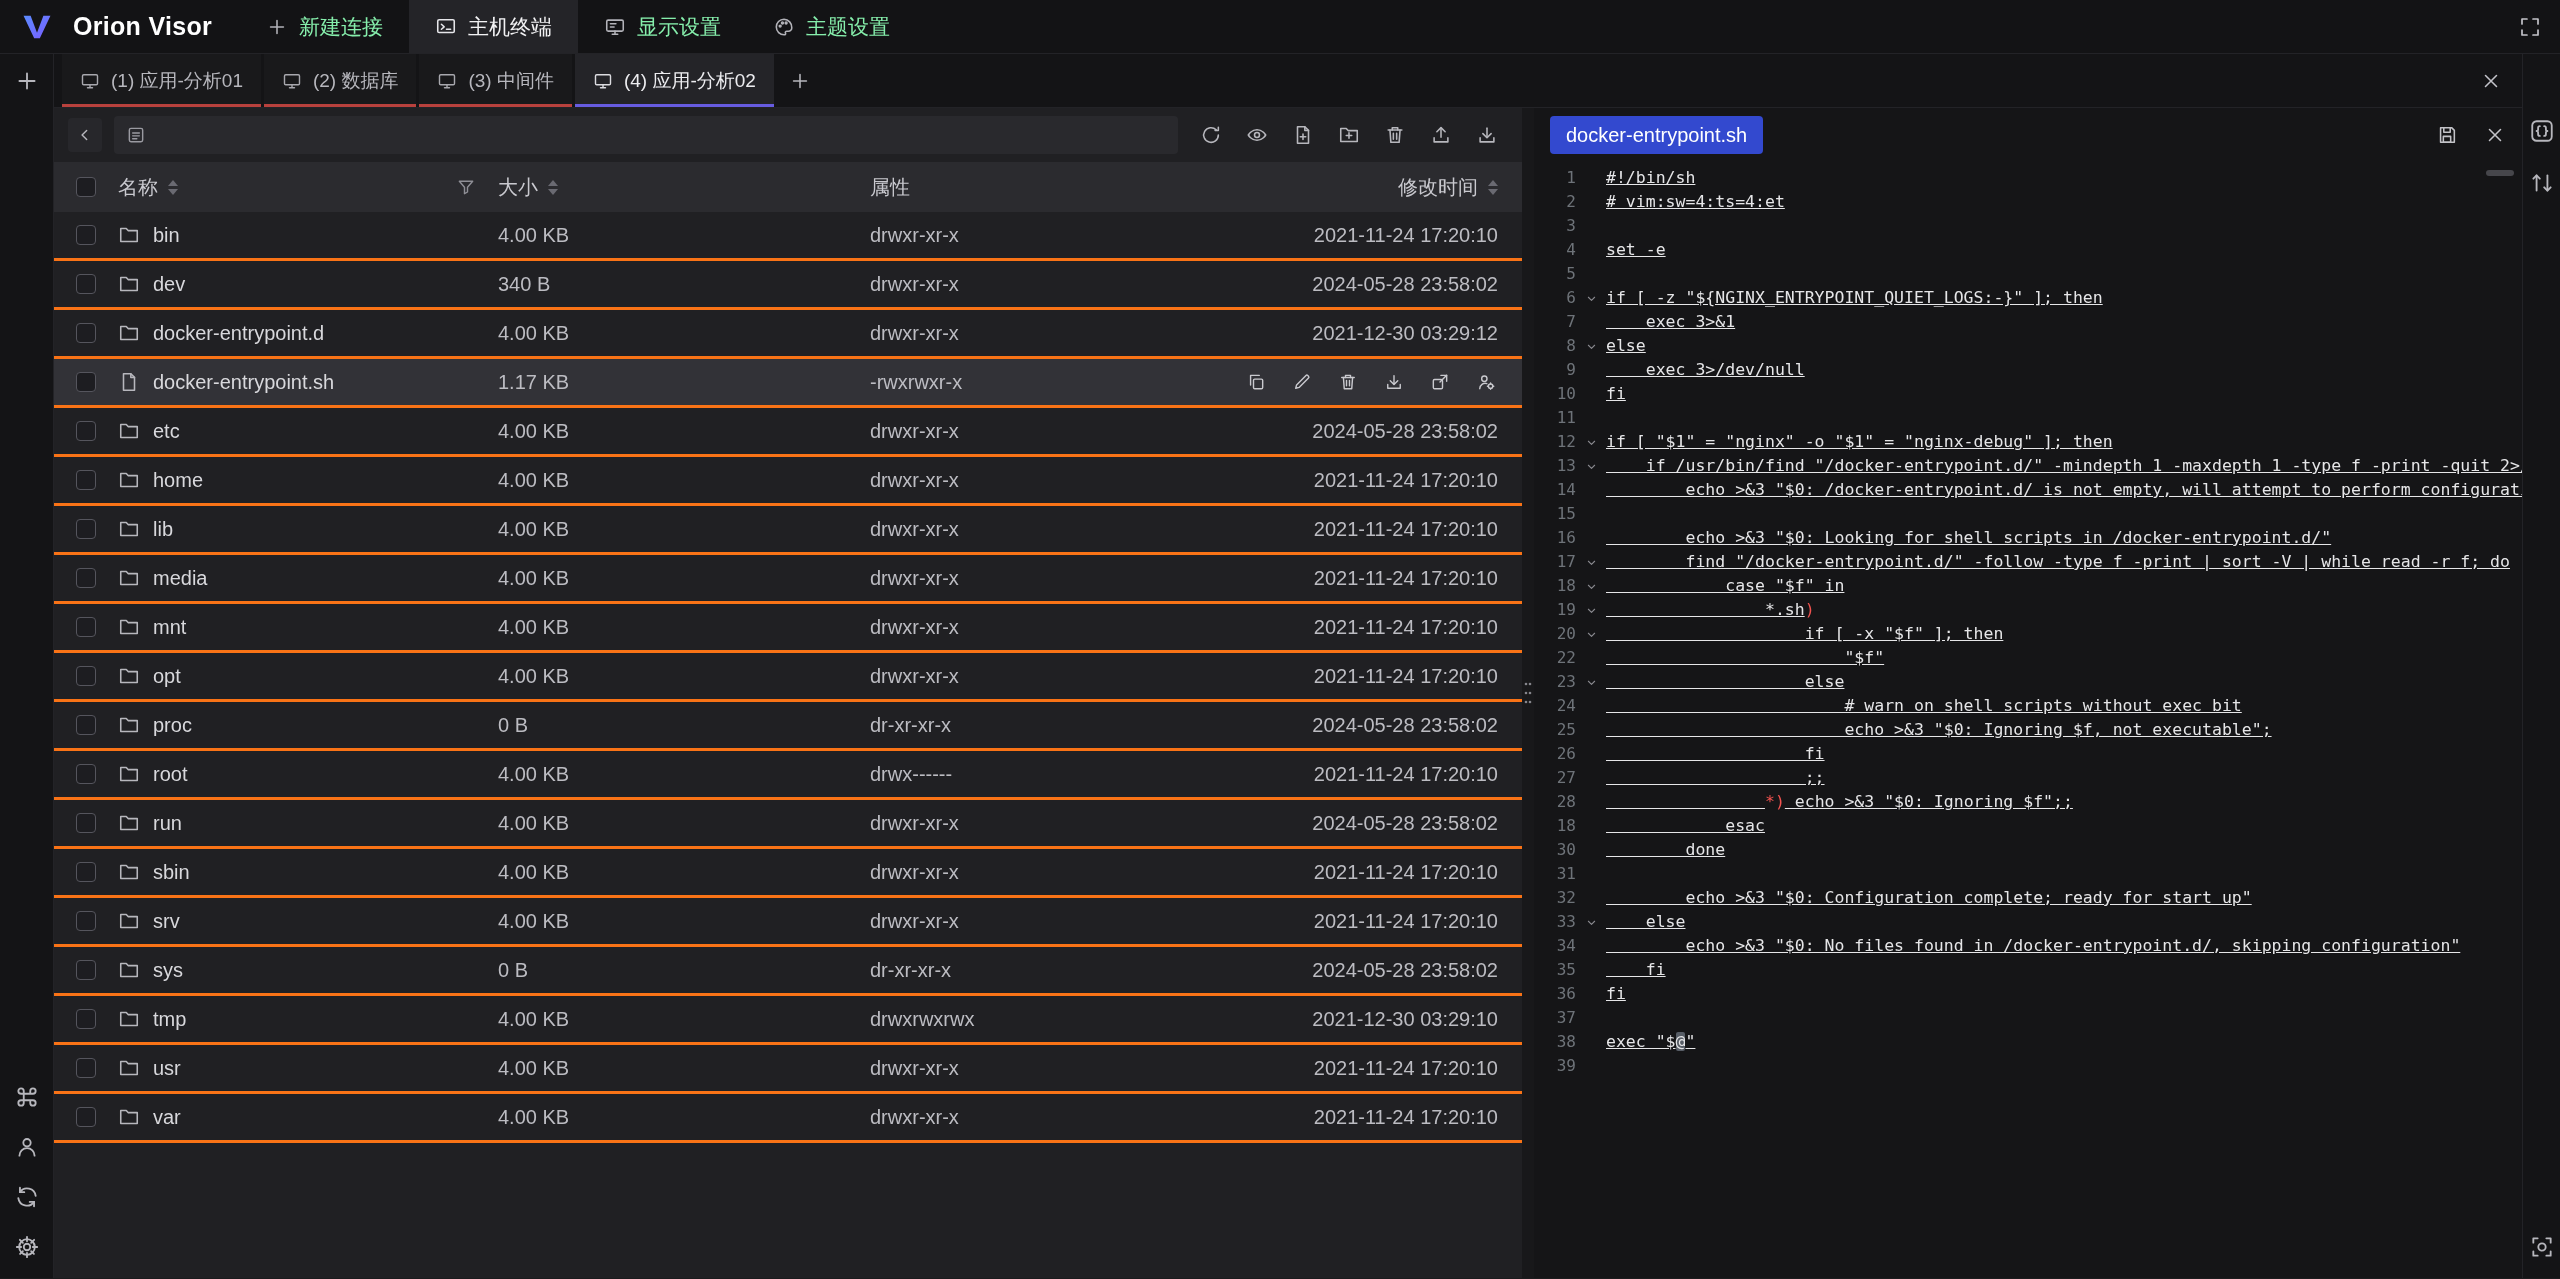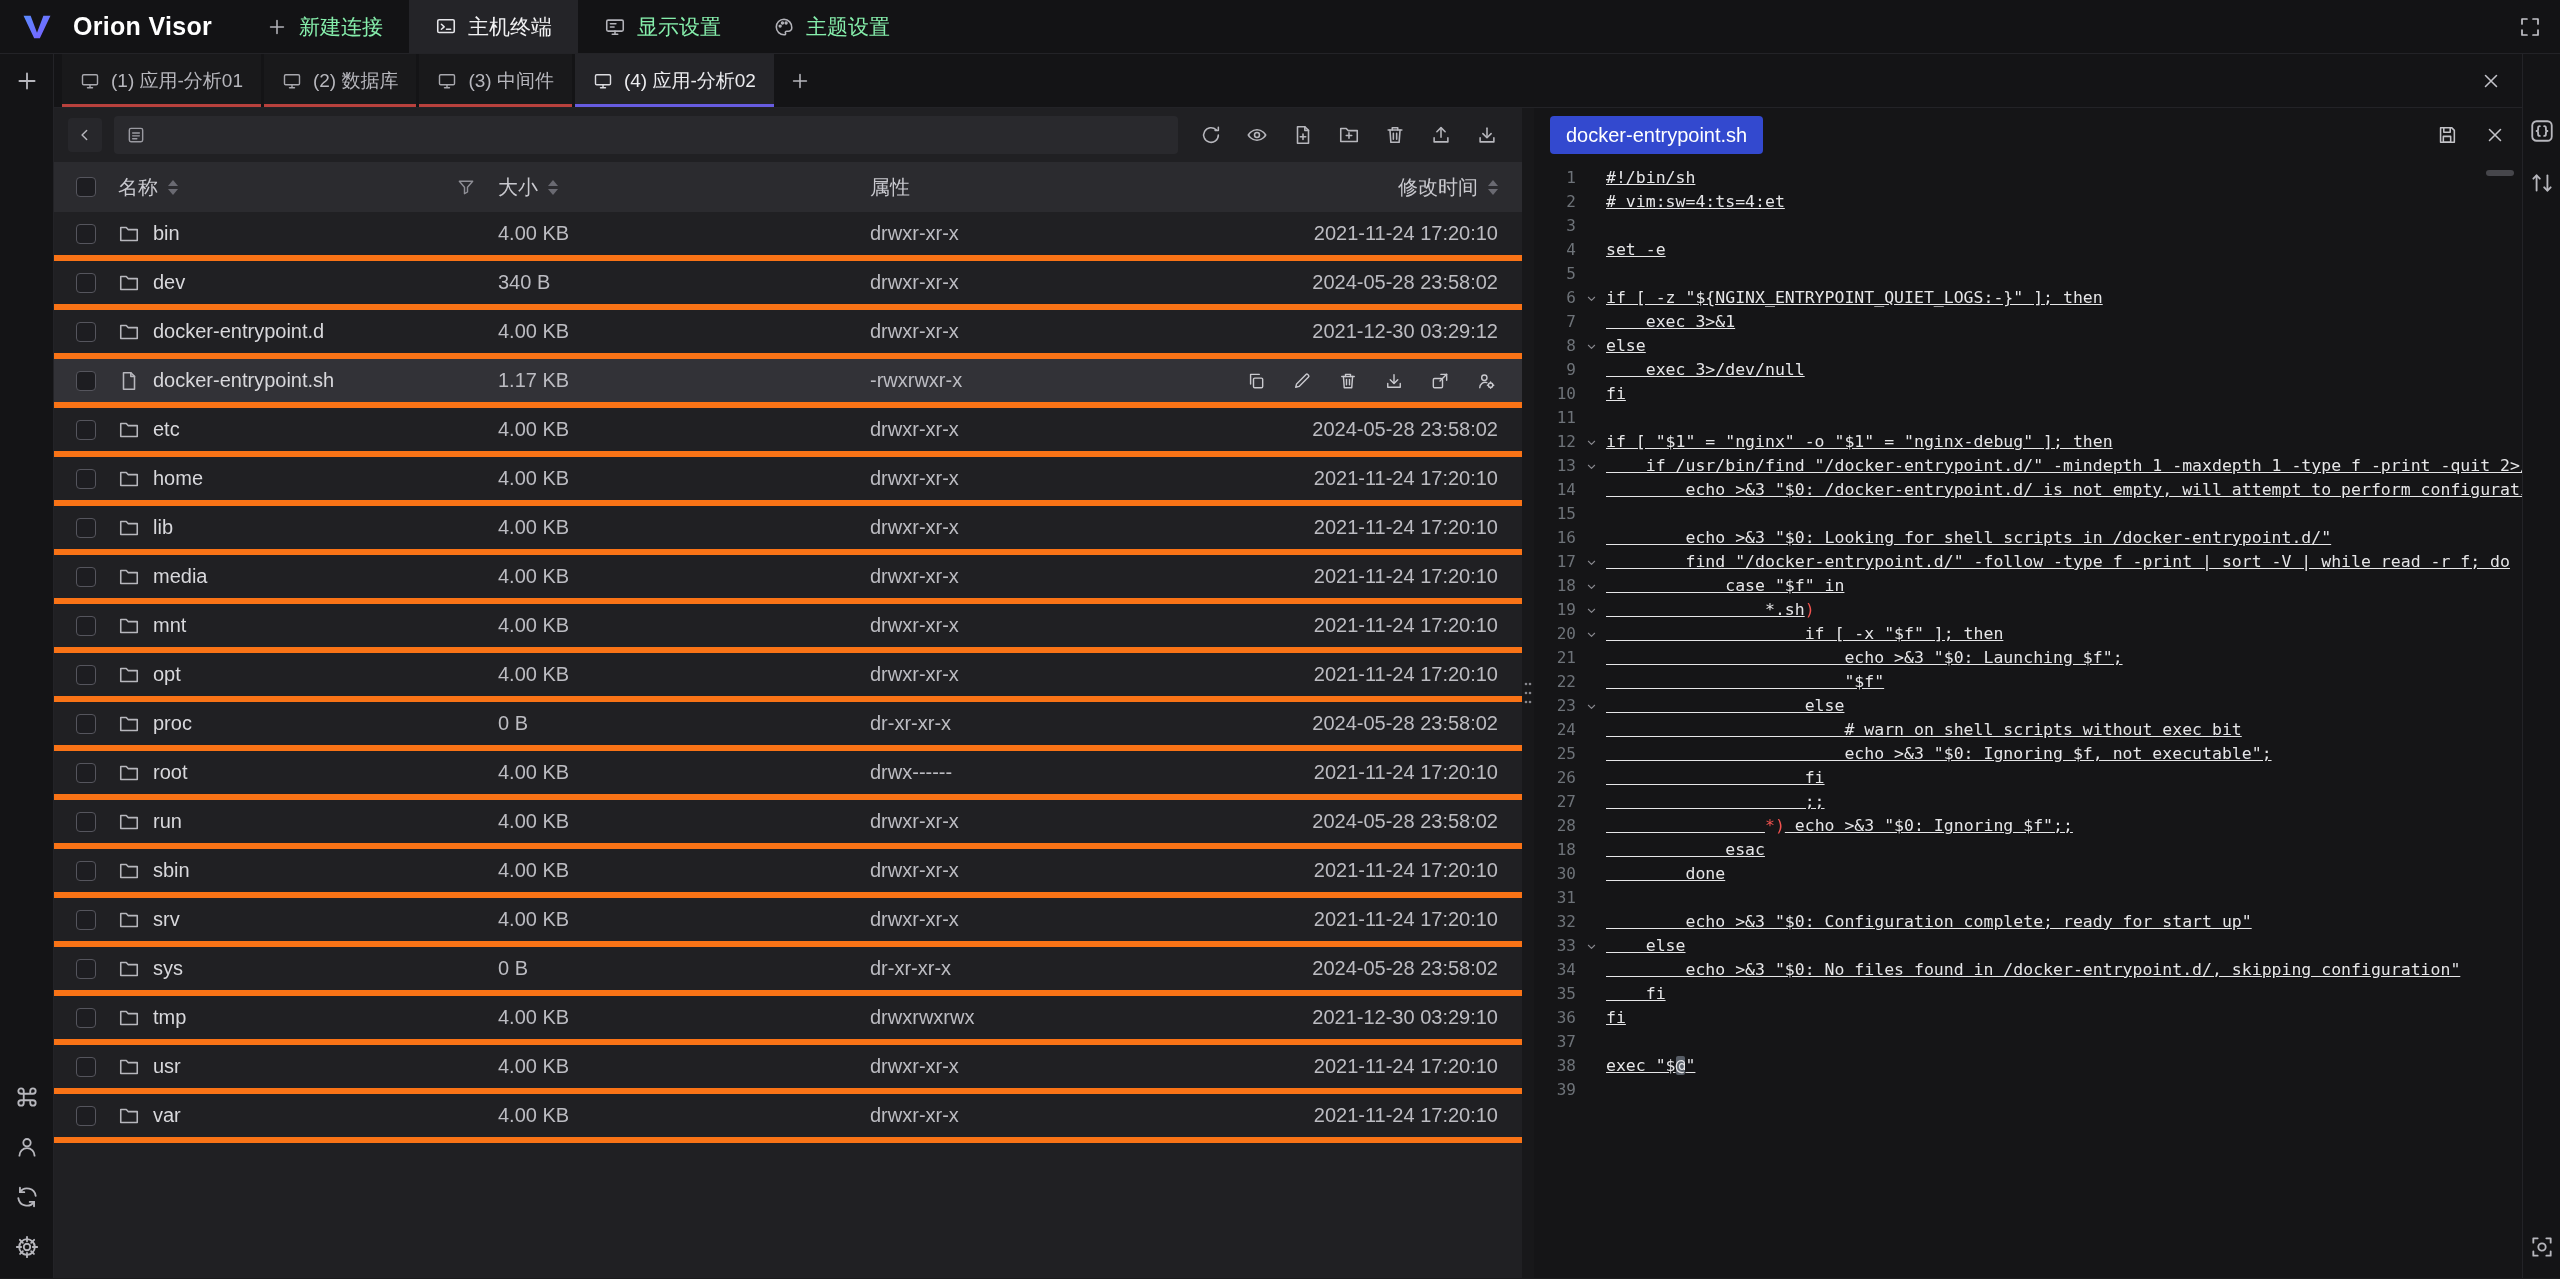--- a/index.html
+++ b/index.html
@@ -72,21 +72,21 @@
   .sorter { display:flex; flex-direction:column; margin-left:4px; }
   .car { width:0; height:0; border-left:5px solid transparent; border-right:5px solid transparent; display:block; }
   .car.up { border-bottom:6px solid #6a6a72; margin-bottom:3px; }
   .car.dn { border-top:6px solid #6a6a72; }
   .funnel { margin-left:auto; margin-right:22px; color:#8f8f96; }
   .th-time { justify-content:flex-end; padding-right:24px; }
   .c-check { display:flex; justify-content:center; }
   .checkbox { width:20px; height:20px; border:1.5px solid #55555d; border-radius:4px; background:#1d1d21; display:inline-block; }
 
   .tbody { flex:1; overflow:hidden; }
-  .row { height:49px; border-bottom:6px solid #f97316; font-size:20px; color:#bcbcc2; position:relative; }
+  .row { height:49px; border-bottom:3px solid #f97316; font-size:20px; color:#bcbcc2; position:relative; }
   .row.selected { background:#323237; }
   .cell-name { display:flex; align-items:center; gap:13px; color:#d8d8dc; }
   .cell-name .icon { color:#b7b7bd; flex:0 0 auto; }
   .cell-time { display:flex; justify-content:flex-end; padding-right:24px; }
   .row-actions { position:absolute; right:26px; top:0; bottom:0; display:flex; align-items:center; gap:26px; color:#c9c9ce; }
 
   
   .splitter { width:12px; background:#18181a; display:flex; align-items:center; justify-content:center; }
   .grip { width:10px; height:28px; color:#85858c; display:flex; }
 
@@ -834,21 +834,20 @@
                     </svg></span></span><span class="ct"><span class="cs-d">        find "/docker-entrypoint.d/" -follow -type f -print | sort -V | while read -r f; do</span></span></div>
               <div class="cl"><span class="ln">18</span><span class="fold"><span class="icon"><svg viewBox="0 0 24 24" fill="none" stroke="currentColor" stroke-width="1.7" stroke-linecap="round" stroke-linejoin="round">
                       <path d="M7 10l5 5 5-5"></path>
                     </svg></span></span><span class="ct"><span class="cs-d">            case "$f" in</span></span></div>
               <div class="cl"><span class="ln">19</span><span class="fold"><span class="icon"><svg viewBox="0 0 24 24" fill="none" stroke="currentColor" stroke-width="1.7" stroke-linecap="round" stroke-linejoin="round">
                       <path d="M7 10l5 5 5-5"></path>
                     </svg></span></span><span class="ct"><span class="cs-d">                *.sh</span><span class="cs-r">)</span></span></div>
               <div class="cl"><span class="ln">20</span><span class="fold"><span class="icon"><svg viewBox="0 0 24 24" fill="none" stroke="currentColor" stroke-width="1.7" stroke-linecap="round" stroke-linejoin="round">
                       <path d="M7 10l5 5 5-5"></path>
                     </svg></span></span><span class="ct"><span class="cs-d">                    if [ -x "$f" ]; then</span></span></div>
-              <div class="cl"><span class="ln">21</span><span class="fold"></span><span class="ct"><span class="cs-d">                        echo &gt;&amp;3 "$0: Launching $f";</span></span></div>
               <div class="cl"><span class="ln">22</span><span class="fold"></span><span class="ct"><span class="cs-d">                        "$f"</span></span></div>
               <div class="cl"><span class="ln">23</span><span class="fold"><span class="icon"><svg viewBox="0 0 24 24" fill="none" stroke="currentColor" stroke-width="1.7" stroke-linecap="round" stroke-linejoin="round">
                       <path d="M7 10l5 5 5-5"></path>
                     </svg></span></span><span class="ct"><span class="cs-d">                    else</span></span></div>
               <div class="cl"><span class="ln">24</span><span class="fold"></span><span class="ct"><span class="cs-d">                        # warn on shell scripts without exec bit</span></span></div>
               <div class="cl"><span class="ln">25</span><span class="fold"></span><span class="ct"><span class="cs-d">                        echo &gt;&amp;3 "$0: Ignoring $f, not executable";</span></span></div>
               <div class="cl"><span class="ln">26</span><span class="fold"></span><span class="ct"><span class="cs-d">                    fi</span></span></div>
               <div class="cl"><span class="ln">27</span><span class="fold"></span><span class="ct"><span class="cs-d">                    ;;</span></span></div>
               <div class="cl"><span class="ln">28</span><span class="fold"></span><span class="ct"><span class="cs-d">                </span><span class="cs-r">*)</span><span class="cs-d"> echo &gt;&amp;3 "$0: Ignoring $f";;</span></span></div>
               <div class="cl"><span class="ln">18</span><span class="fold"></span><span class="ct"><span class="cs-d">            esac</span></span></div>

